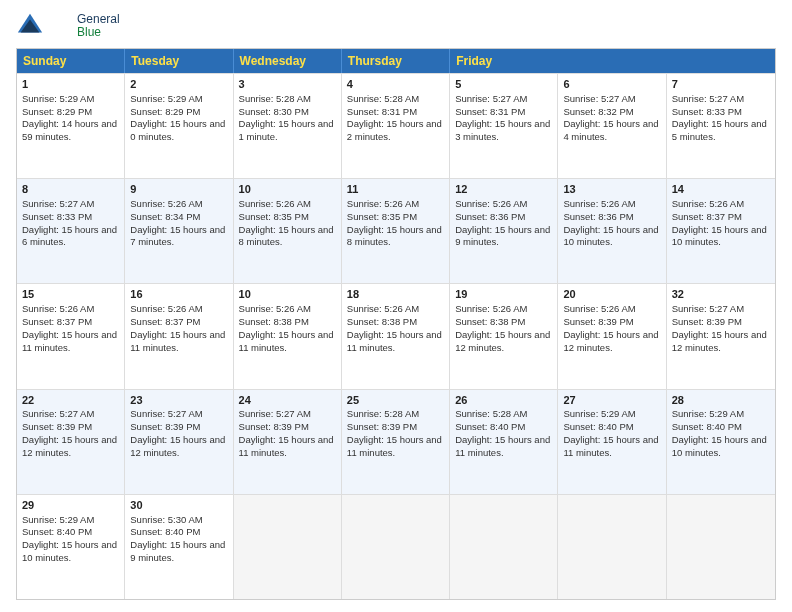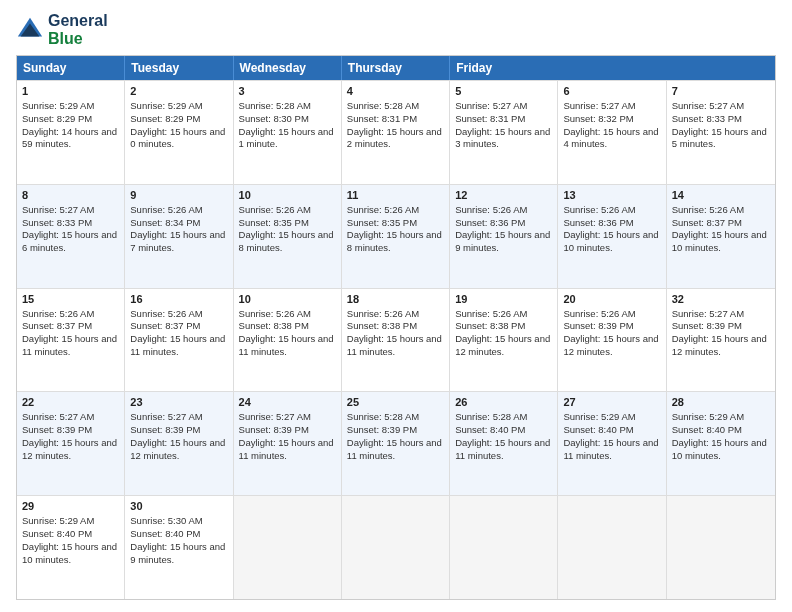--- a/index.html
+++ b/index.html
@@ -22,24 +22,25 @@
       justify-content: space-between;
       align-items: flex-start;
       margin-bottom: 8px;
     }
     .logo {
       display: flex;
       align-items: center;
       gap: 4px;
     }
     .logo-text {
-      font-size: 16px;
-      font-weight: bold;
+      font-size: 12px;
+      font-weight: normal;
       color: #1a3a5c;
       line-height: 1.1;
+      margin-left: 29px;
     }
     .logo-text span {
       color: #15803d;
     }
     .logo-icon {
       width: 28px;
       height: 28px;
     }
     .title-block {
       text-align: right;
@@ -58,21 +59,21 @@
       display: flex;
       flex-direction: column;
       border: 1px solid #ccc;
     }
     .cal-header {
       display: grid;
       grid-template-columns: repeat(7, 1fr);
       background: #2a6db5;
     }
     .cal-header-cell {
-      color: #ffffff;
+      color: #fde047;
       font-size: 12px;
       font-weight: bold;
       padding: 5px 6px;
       border-right: 1px solid #4a8dd5;
     }
     .cal-header-cell:last-child { border-right: none; }
     .cal-body {
       flex: 1;
       display: flex;
       flex-direction: column;

